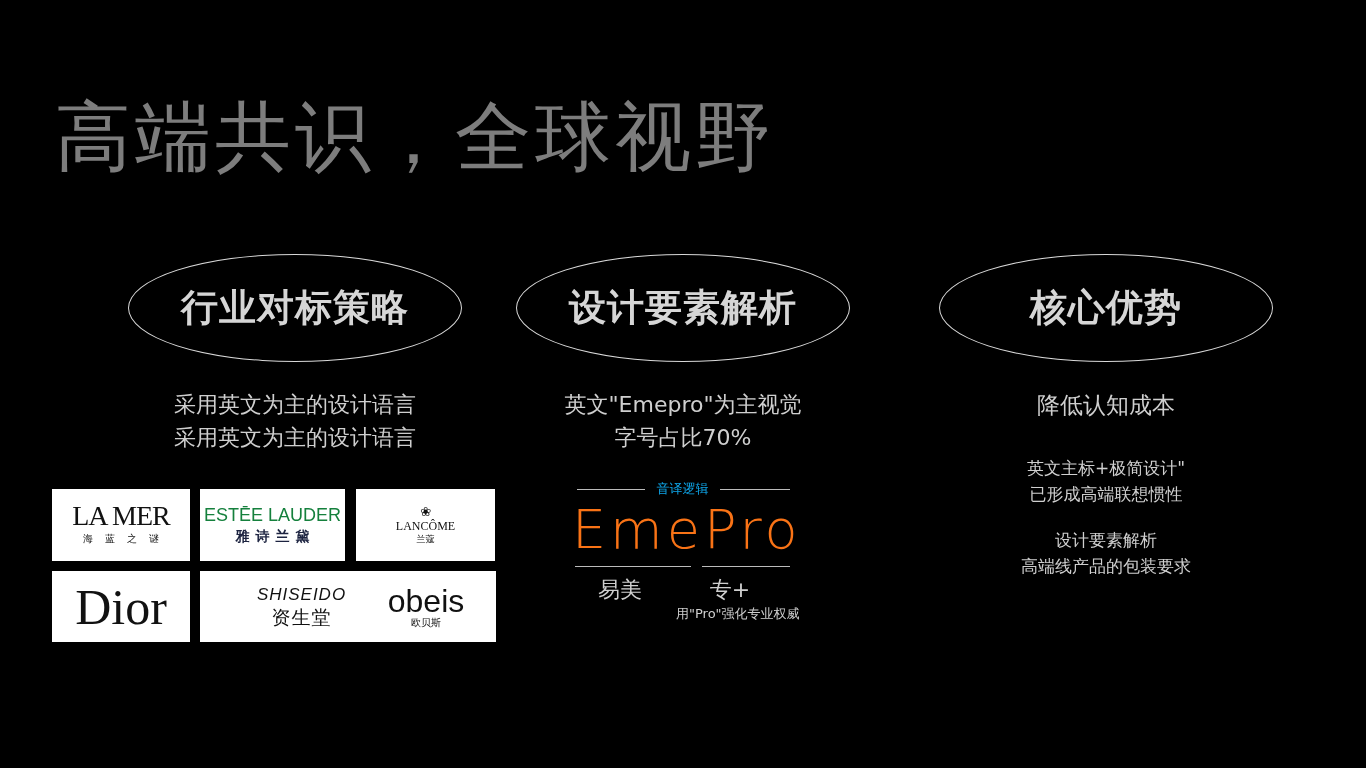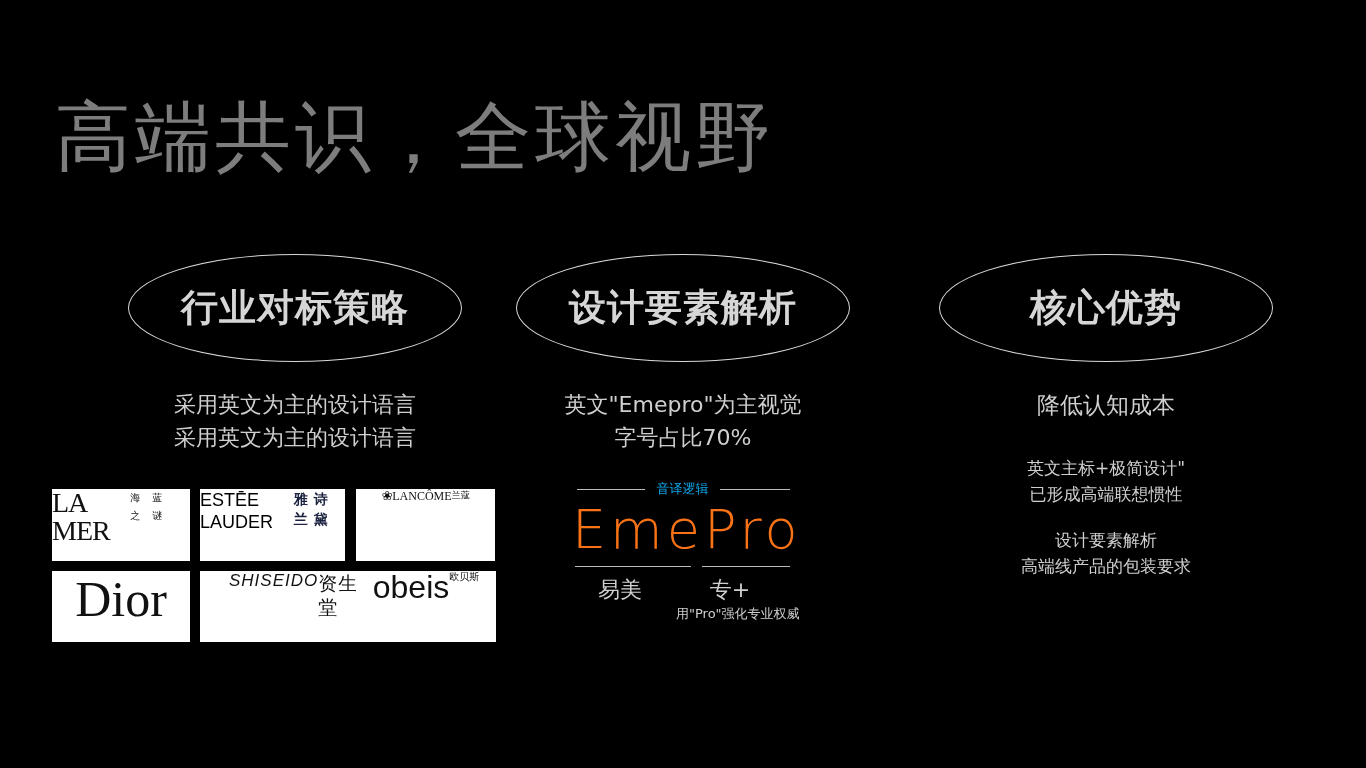--- a/index.html
+++ b/index.html
@@ -21,30 +21,30 @@
   .e2 { left:516px; top:254px; width:334px; height:108px; }
   .e3 { left:939px; top:254px; width:334px; height:108px; }
   .desc { font-size:22px; color:#cfcfcf; text-align:center; line-height:33px; white-space:nowrap; }
   .d1 { left:130px; top:388px; width:330px; }
   .d2 { left:516px; top:388px; width:334px; }
   .d3 { left:939px; top:389px; width:334px; font-size:23px; }
   .small { font-size:17px; color:#cfcfcf; text-align:center; line-height:26px; white-space:nowrap; }
   .s1 { left:939px; top:455px; width:334px; }
   .s2 { left:939px; top:527px; width:334px; }
 
-  .logo { background:#fff; display:flex; flex-direction:row; align-items:flex-start; justify-content:center; color:#111; }
+  .logo { background:#fff; display:flex; flex-direction:column; align-items:center; justify-content:center; color:#111; }
   .lm { left:52px; top:489px; width:138px; height:72px; }
   .el { left:200px; top:489px; width:145px; height:72px; }
   .lc { left:356px; top:489px; width:139px; height:72px; }
   .di { left:52px; top:571px; width:138px; height:71px; }
   .sh { left:200px; top:571px; width:145px; height:71px;padding-left:29px; }
   .ob { left:356px; top:571px; width:140px; height:71px; }
   .lm .en { font-family:"Liberation Serif",serif; font-size:28px; letter-spacing:-1px; line-height:28px; }
   .lm .cn { font-size:10px; letter-spacing:12px; margin-left:12px; line-height:18px; }
-  .el .en { font-family:"Liberation Sans",sans-serif; font-size:18px; color:#000000; letter-spacing:0; line-height:22px; }
+  .el .en { font-family:"Liberation Sans",sans-serif; font-size:18px; color:#15803d; letter-spacing:0; line-height:22px; }
   .el .cn { font-size:14px; color:#1c2340; letter-spacing:6px; margin-left:6px; font-weight:bold; line-height:20px; }
   .lc .rose { font-size:13px; line-height:14px; }
   .lc .en { font-family:"Liberation Serif",serif; font-size:12px; line-height:14px; }
   .lc .cn { font-size:9px; line-height:12px; }
   .di .en { font-family:"Liberation Serif",serif; font-size:50px; line-height:56px; }
   .sh .en { font-family:"Liberation Sans",sans-serif; font-size:17px; font-style:italic; letter-spacing:1px; line-height:20px; }
   .sh .cn { font-size:19px; line-height:24px; letter-spacing:1px; }
   .ob .en { font-family:"Liberation Sans",sans-serif; font-size:32px; line-height:32px; }
   .ob .cn { font-size:10px; line-height:12px; }
 

